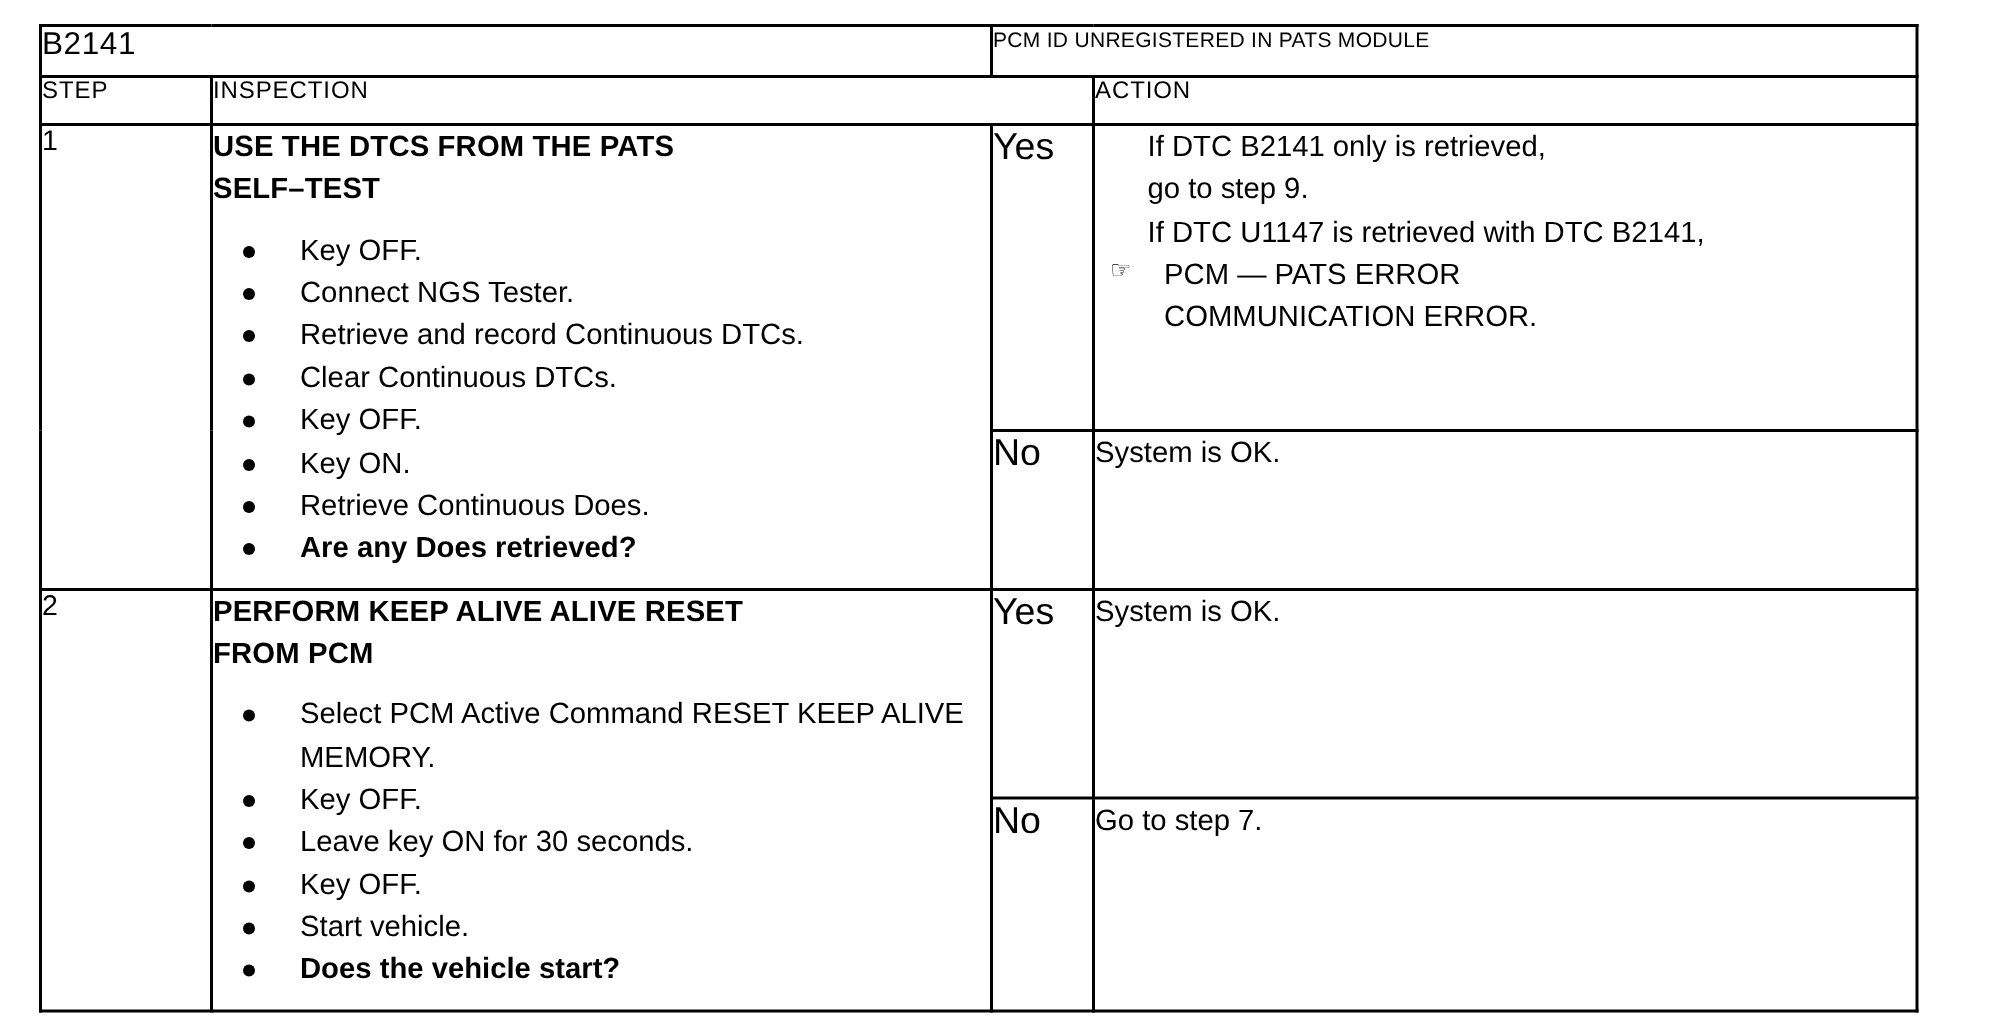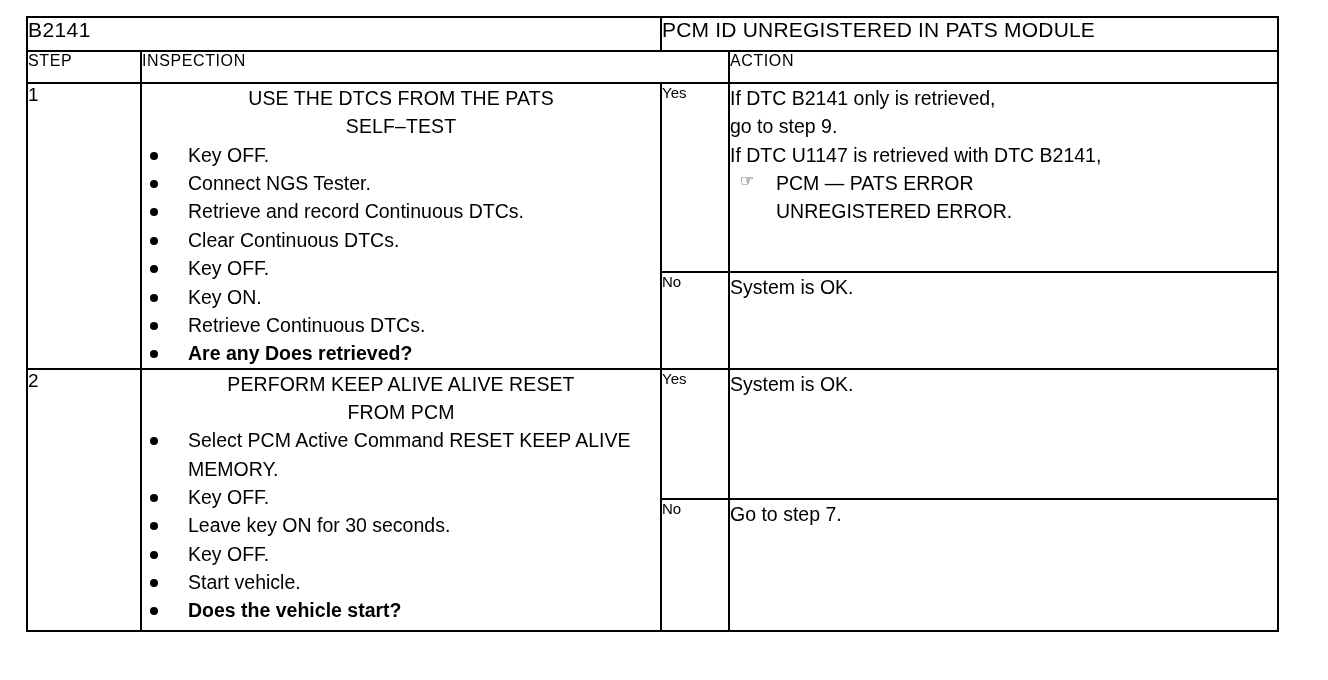--- a/index.html
+++ b/index.html
@@ -51,21 +51,21 @@
   .code-cell {
     height: 32px;
     text-align: center;
     font-size: 21px;
     font-weight: bold;
     letter-spacing: 0.4px;
     padding: 4px 0 6px 0;
   }
   .title-cell {
     height: 32px;
-    font-size: 21px;
+    font-size: 14px;
     font-weight: bold;
     letter-spacing: 0.2px;
     padding: 4px 0 6px 10px;
   }
 
   
   .colhead {
     height: 30px;
     text-align: center;
     font-size: 16px;
@@ -80,28 +80,27 @@
     font-size: 19px;
     padding-top: 8px;
   }
 
   .inspection-cell {
     padding: 6px 8px 8px 10px;
     font-size: 19.5px;
     line-height: 1.455;
   }
   .insp-heading {
-    font-weight: normal;
+    font-weight: bold;
     letter-spacing: 0.1px;
     white-space: pre-line;
-    text-align: center;
   }
   ul.bullets {
     list-style: none;
-    margin: 0;
+    margin: 12px;
     padding: 0;
   }
   ul.bullets li {
     position: relative;
     padding-left: 46px;
     margin: 0;
     line-height: 1.455;
   }
   ul.bullets li .dot {
     position: absolute;
@@ -110,30 +109,30 @@
     width: 8px;
     height: 8px;
     background: #000000;
     border-radius: 50%;
   }
   ul.bullets li.bold { font-weight: bold; }
   .bullet-text { display: block; }
 
   .yn-cell {
     text-align: center;
-    font-size: 15px;
+    font-size: 25px;
     padding-top: 7px;
   }
 
   .action-cell {
     padding: 6px 8px 8px 10px;
     font-size: 19.5px;
     line-height: 1.455;
   }
-  .action-line { display: block; white-space: pre; }
+  .action-line { display: block; white-space: pre; margin-left: 35px; }
   .action-ptr {
     position: relative;
     display: block;
     padding-left: 46px;
   }
   .action-ptr .hand {
     position: absolute;
     left: 10px;
     top: 3px;
     font-size: 16px;
@@ -198,39 +197,39 @@
             <li>
               <span class="dot"></span>
               <span class="bullet-text">Key OFF.</span>
             </li>
             <li>
               <span class="dot"></span>
               <span class="bullet-text">Key ON.</span>
             </li>
             <li>
               <span class="dot"></span>
-              <span class="bullet-text">Retrieve Continuous DTCs.</span>
+              <span class="bullet-text">Retrieve Continuous Does.</span>
             </li>
             <li class="bold">
               <span class="dot"></span>
               <span class="bullet-text">Are any Does retrieved?</span>
             </li>
           </ul>
         </td>
 
         <td class="yn-cell r2">Yes</td>
 
         <td class="action-cell r2">
           <span class="action-line">If DTC B2141 only is retrieved,</span>
           <span class="action-line">go to step 9.</span>
           <span class="action-line">If DTC U1147 is retrieved with DTC B2141,</span>
           <span class="action-ptr">
             <span class="hand">☞</span>
             <span class="ptr-cont">PCM — PATS ERROR</span>
-            <span class="ptr-cont">UNREGISTERED ERROR.</span>
+            <span class="ptr-cont">COMMUNICATION ERROR.</span>
           </span>
         </td>
       </tr>
 
       <tr>
         <td class="yn-cell r1b">No</td>
         <td class="action-cell r1b">System is OK.</td>
       </tr>
 
       <tr>

